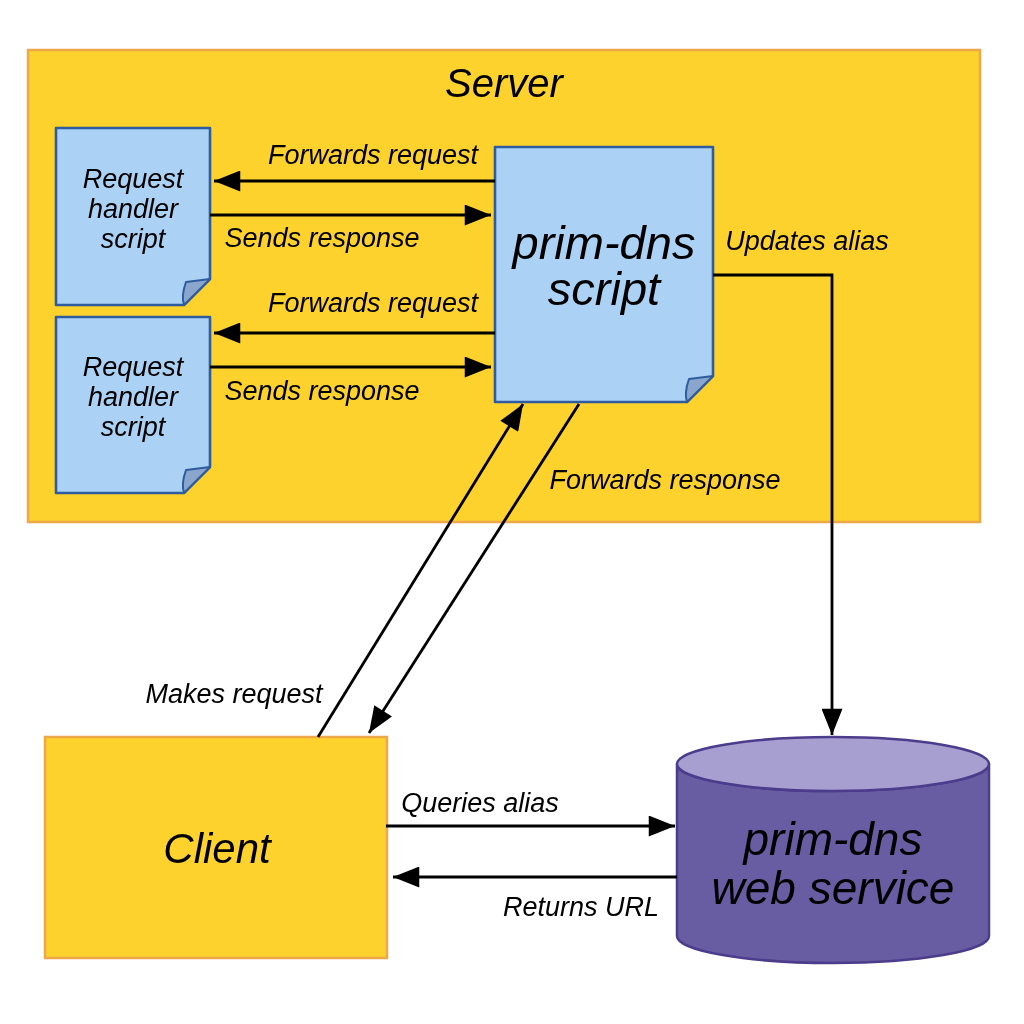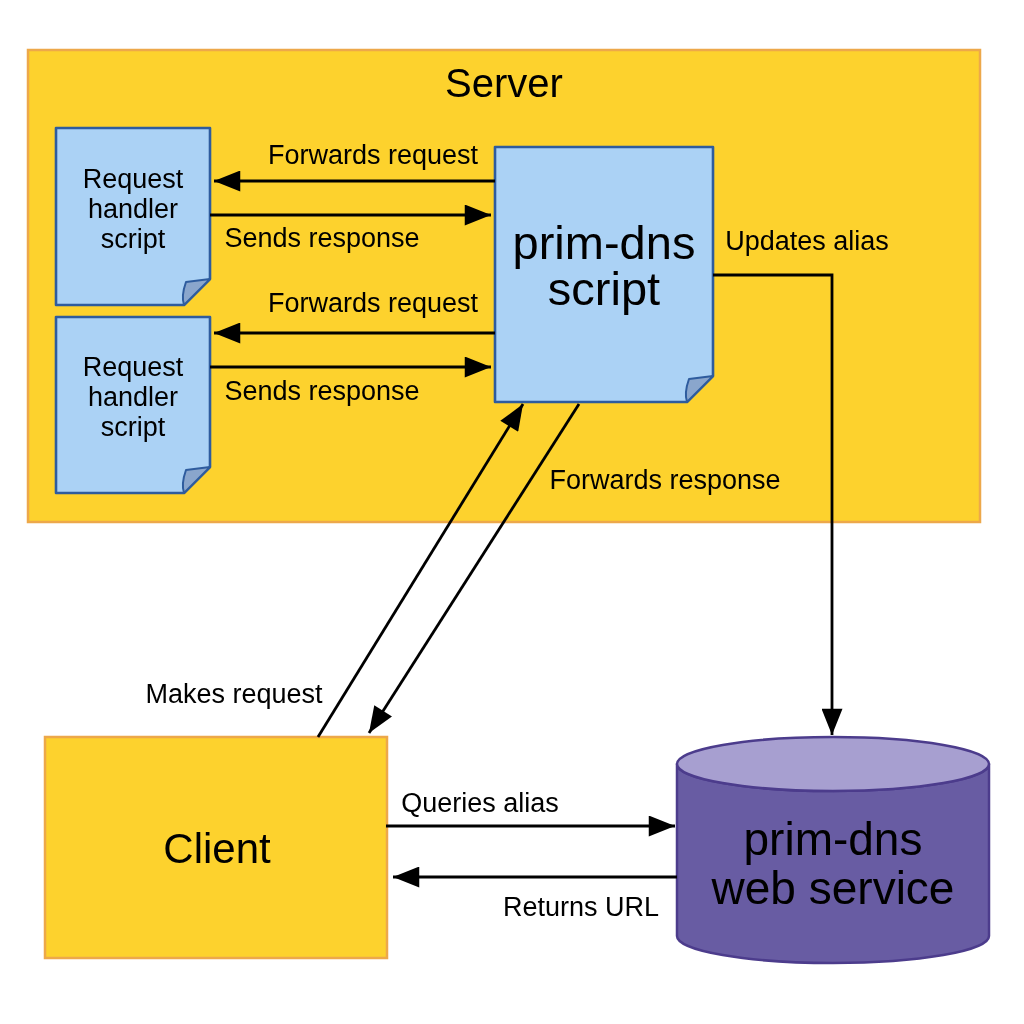--- a/index.html
+++ b/index.html
@@ -1,16 +1,16 @@
 <!DOCTYPE html>
 <html style="--canvas-bg: #ffffff; --box-yellow: #fdd22d; --box-yellow-border: #eda84a; --note-blue: #abd2f5; --note-blue-border: #2e5c9e; --note-fold: #8aa6cc; --cylinder-body: #685ca3; --cylinder-top: #a79fd0; --cylinder-border: #4c3c8c; --arrow-black: #000000; --text-black: #000000;"><head>
 <meta charset="utf-8">
 <style>
   html,body{margin:0;padding:0;background:#ffffff;}
-  .stage{position:relative;width:1024px;height:1024px;background:var(--canvas-bg,#fff);overflow:hidden;}
+  .stage{position:relative;width:1024px;height:1024px;background:var(--canvas-bg,#fff);overflow:hidden;font-style:italic;}
   svg{display:block;}
   svg text{font-family:"Liberation Sans","DejaVu Sans",sans-serif;fill:var(--text-black,#000);}
   .mid{text-anchor:middle;}
   .t-server{font-size:40px;}
   .t-client{font-size:42px;}
   .t-note-big{font-size:47px;}
   .t-cyl{font-size:46px;}
   .t-handler{font-size:27px;}
   .t-edge{font-size:27px;}
   .yellow-box{fill:var(--box-yellow,#fdd22d);stroke:var(--box-yellow-border,#eda84a);stroke-width:2.5;}

